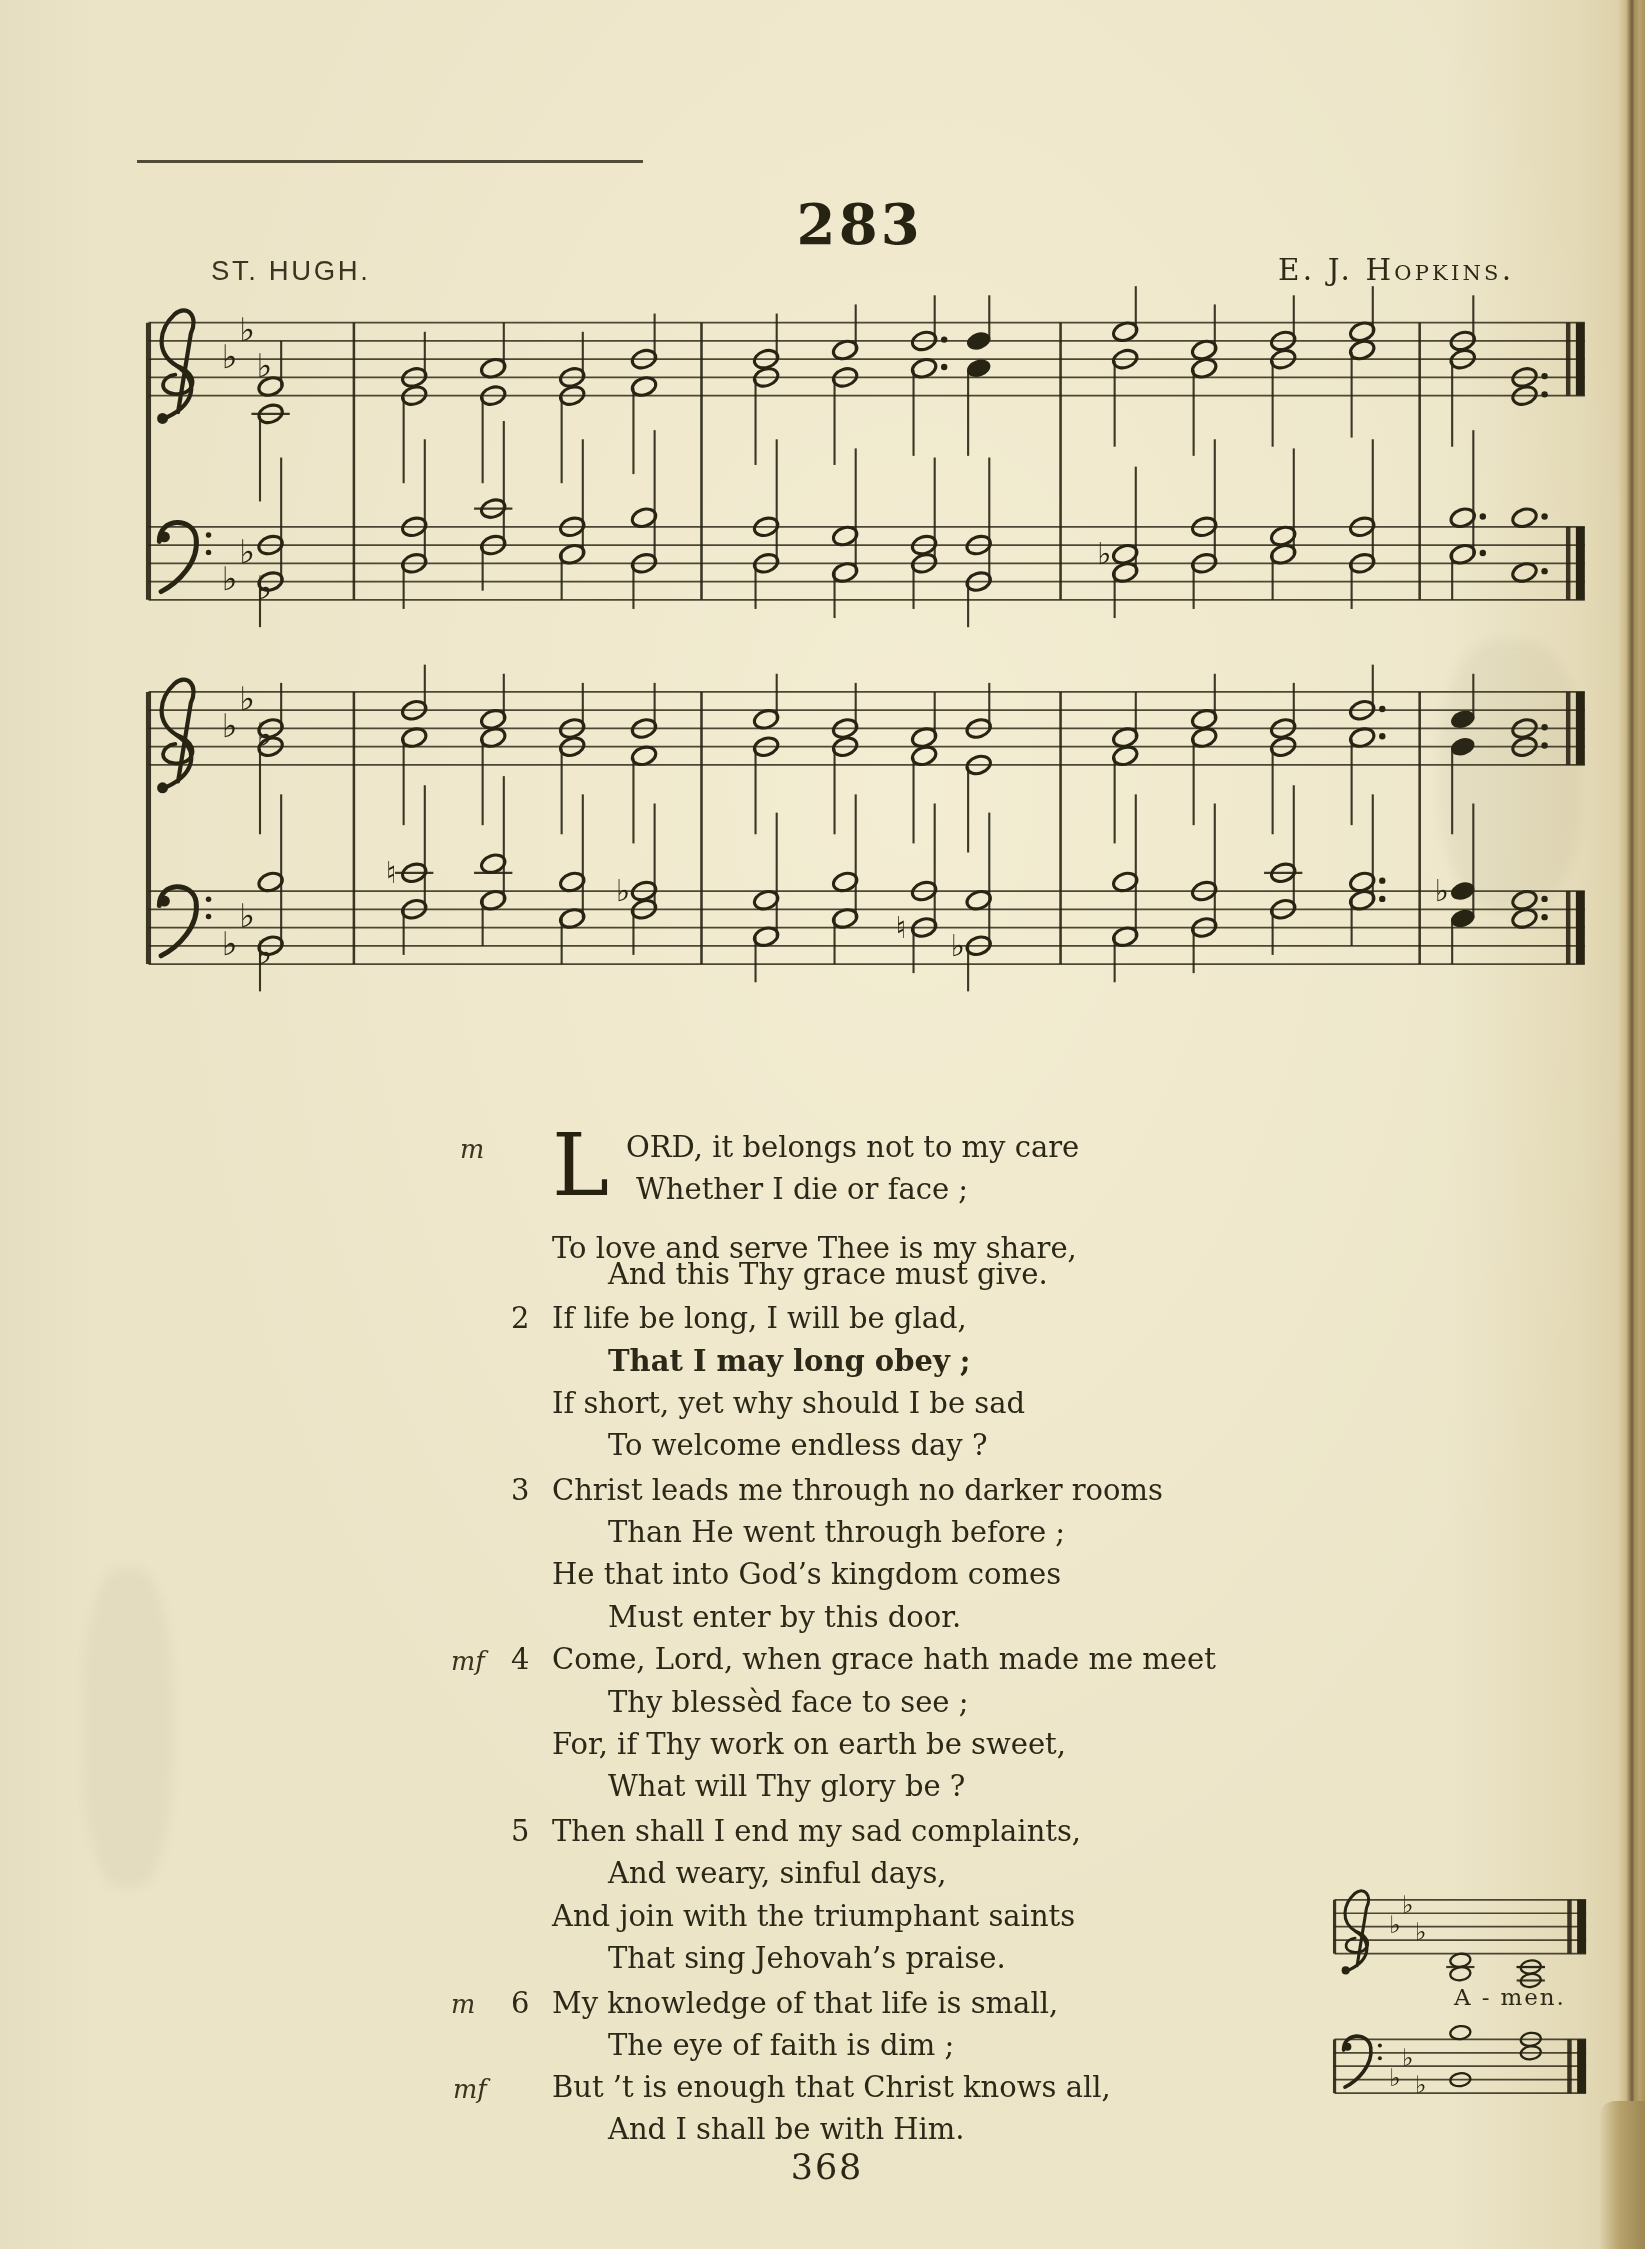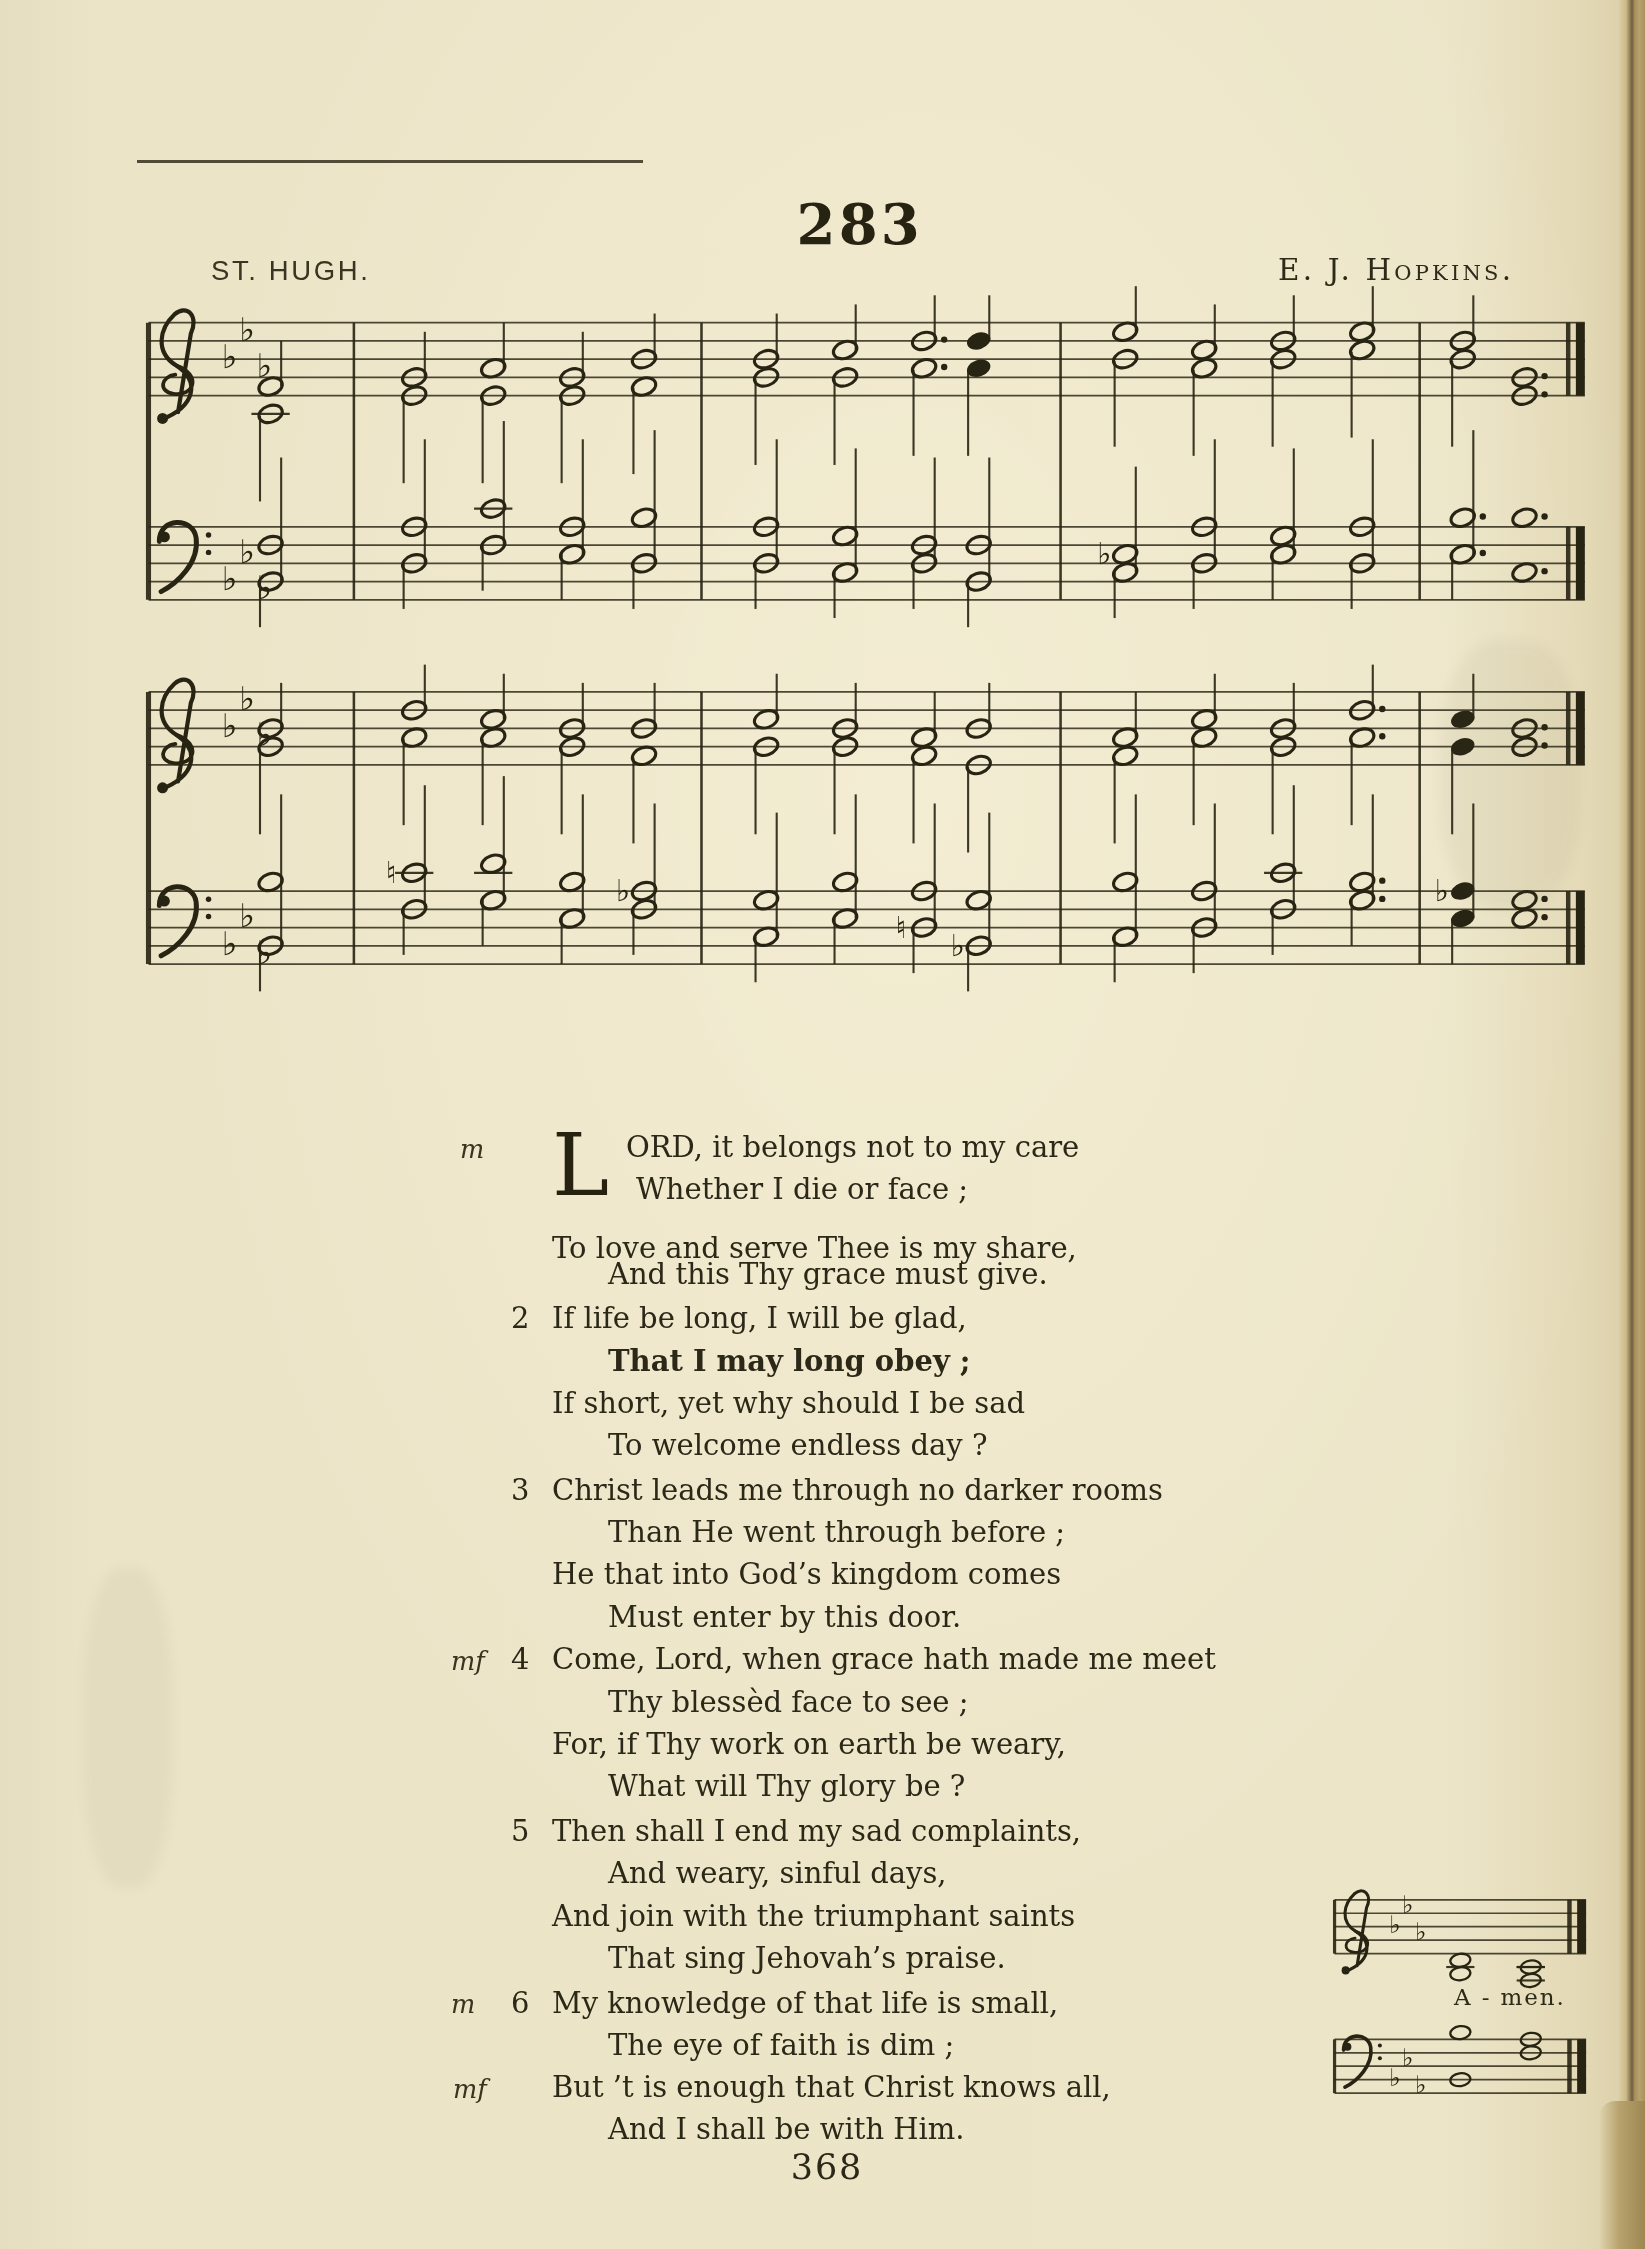--- a/index.html
+++ b/index.html
@@ -474,21 +474,21 @@
       <span class="verse-line" style="left: 608px; top: 1428px;">To welcome endless day ?</span>
       <span class="verse-number" style="left: 511px; top: 1473px;">3</span>
       <span class="verse-line" style="left: 552px; top: 1473px;">Christ leads me through no darker rooms</span>
       <span class="verse-line" style="left: 608px; top: 1515px;">Than He went through before ;</span>
       <span class="verse-line" style="left: 552px; top: 1557px;">He that into God’s kingdom comes</span>
       <span class="verse-line" style="left: 608px; top: 1600px;">Must enter by this door.</span>
       <span class="dynamic-mark" style="left: 451px; top: 1646px;">mf</span>
       <span class="verse-number" style="left: 511px; top: 1642px;">4</span>
       <span class="verse-line" style="left: 552px; top: 1642px;">Come, Lord, when grace hath made me meet</span>
       <span class="verse-line" style="left: 608px; top: 1685px; text-align: right;">Thy blessèd face to see ;</span>
-      <span class="verse-line" style="left: 552px; top: 1727px;">For, if Thy work on earth be weary,</span>
+      <span class="verse-line" style="left: 552px; top: 1727px;">For, if Thy work on earth be sweet,</span>
       <span class="verse-line" style="left: 608px; top: 1769px;">What will Thy glory be ?</span>
       <span class="verse-number" style="left: 511px; top: 1814px;">5</span>
       <span class="verse-line" style="left: 552px; top: 1814px;">Then shall I end my sad complaints,</span>
       <span class="verse-line" style="left: 608px; top: 1856px;">And weary, sinful days,</span>
       <span class="verse-line" style="left: 552px; top: 1899px;">And join with the triumphant saints</span>
       <span class="verse-line" style="left: 608px; top: 1941px;">That sing Jehovah’s praise.</span>
       <span class="dynamic-mark" style="left: 451px; top: 1989px;">m</span>
       <span class="dynamic-mark" style="left: 453px; top: 2074px;">mf</span>
       <span class="verse-number" style="left: 511px; top: 1986px;">6</span>
       <span class="verse-line" style="left: 552px; top: 1986px;">My knowledge of that life is small,</span>

